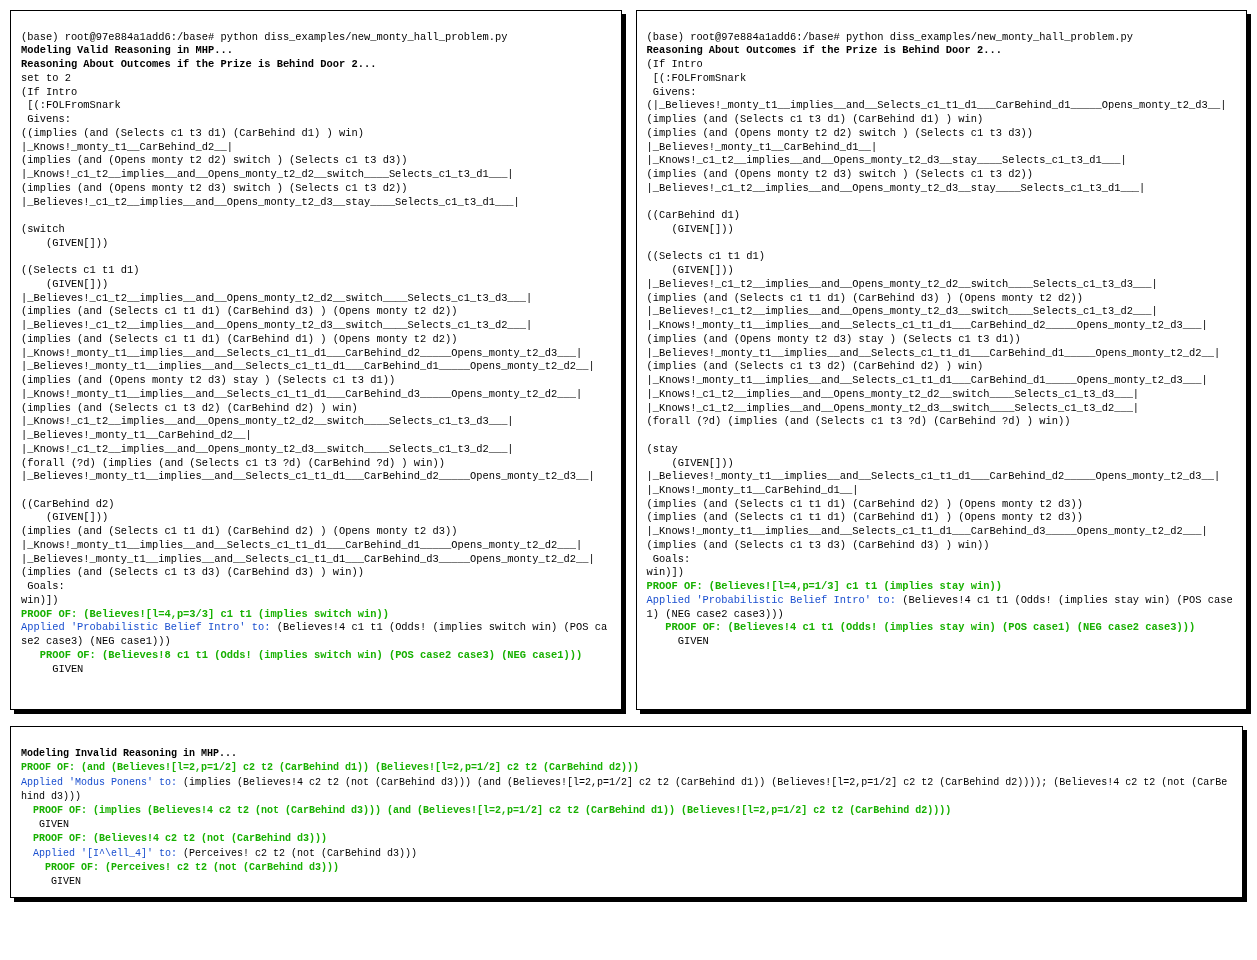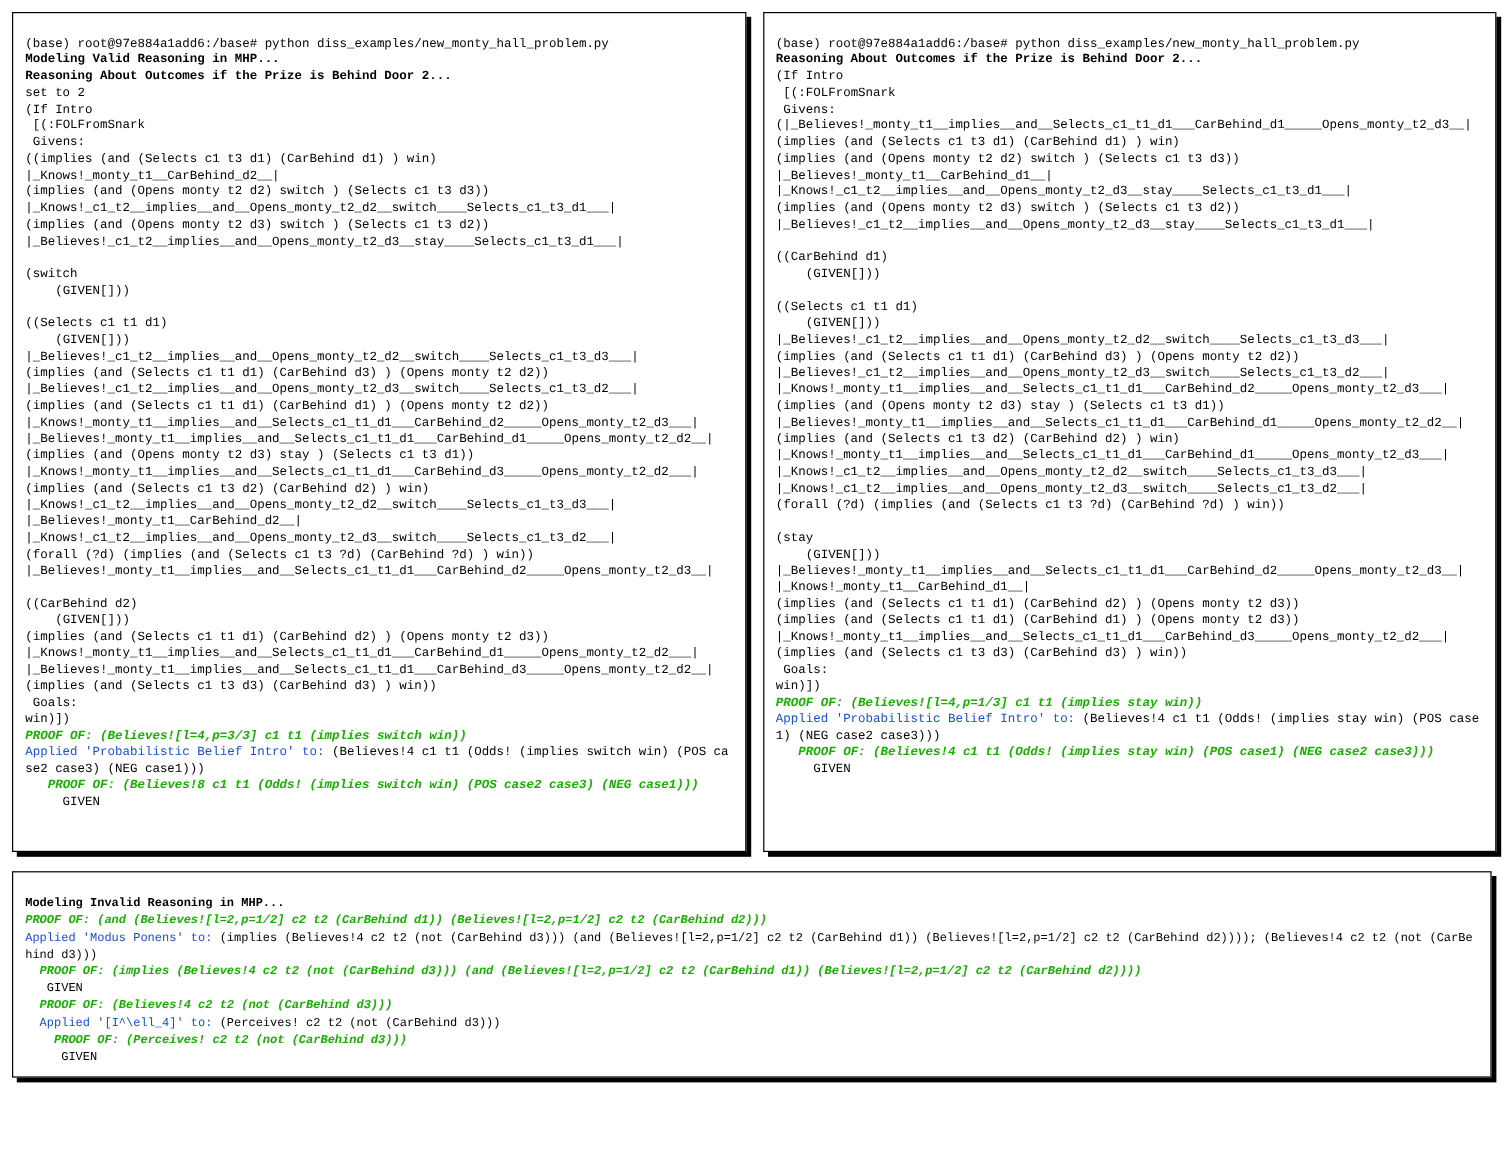--- a/index.html
+++ b/index.html
@@ -30,21 +30,21 @@
   .panel-left, .panel-right {
     flex: 1 1 50%;
     min-height: 700px;
   }
   .panel-bottom {
     width: calc(100% - 4px);
     font-size: 10px;
     line-height: 1.42;
   }
   .bold { font-weight: 700; }
-  .proof { color: #17b000; font-weight: 700; font-style: italic; }
+  .proof { color: #17b000; font-weight: 700; }
   .applied-kw { color: #1a4fcf; text-align: right; }
   .given { padding-left: 3ch; }
   .given2 { padding-left: 5ch; }
 </style>
 </head>
 <body>
 
 <div class="top-row">
 
   <div class="panel panel-left">

